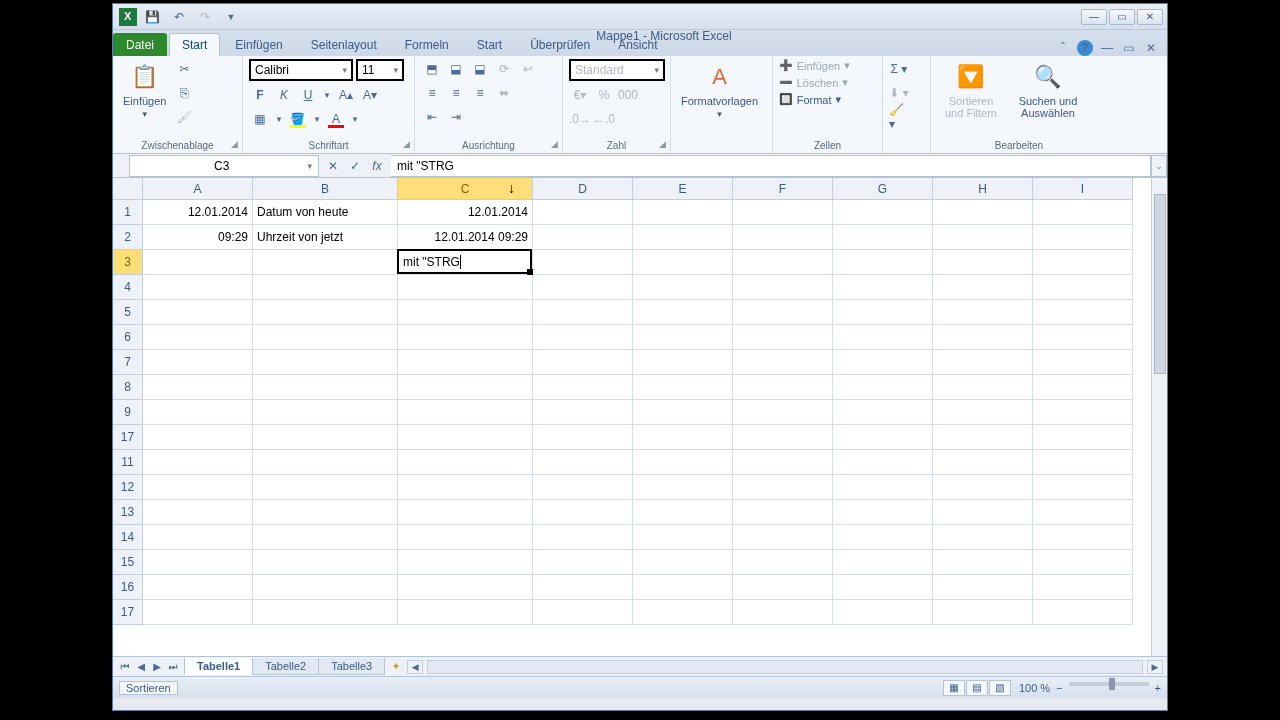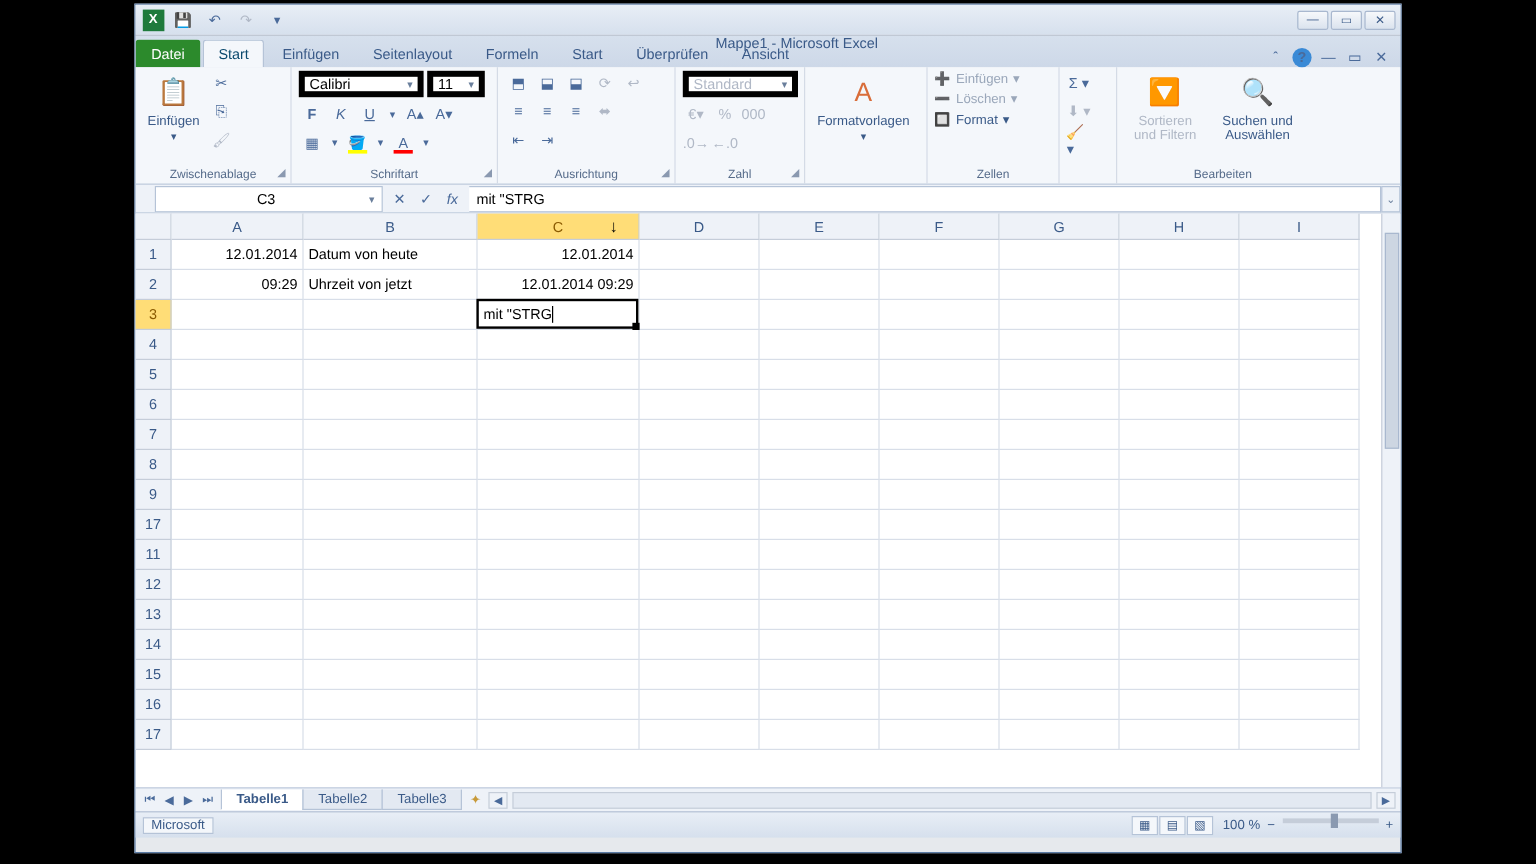--- a/index.html
+++ b/index.html
@@ -25,21 +25,21 @@
 
 .ribbon { height: 98px; background: #f4f7fb; border-bottom: 1px solid #b5c3d7; display: flex; }
 .rgroup { border-right: 1px solid #d4dbe6; padding: 3px 6px 0; display: flex; flex-direction: column; }
 .rgroup .body { flex: 1; display: flex; align-items: flex-start; gap: 4px; }
 .rgroup .label { font-size: 10px; color: #556b8a; text-align: center; padding: 2px 0; position: relative; }
 .rgroup .label .dlg { position: absolute; right: -2px; top: 1px; font-size: 9px; color: #8a99b0; }
 .bigbtn { display: flex; flex-direction: column; align-items: center; gap: 2px; padding: 2px 4px; font-size: 11px; color: #3a5a88; }
 .bigbtn .ico { width: 32px; height: 32px; display: flex; align-items: center; justify-content: center; font-size: 22px; }
 .minicol { display: flex; flex-direction: column; gap: 4px; }
 .minibtn { width: 20px; height: 20px; display: flex; align-items: center; justify-content: center; font-size: 12px; color: #4a6a9a; }
-.combo { height: 22px; border: 5px solid #000000; background: #fff; font-size: 12px; padding: 0 4px; display: flex; align-items: center; justify-content: space-between; gap: 4px; }
+.combo { height: 22px; border: 2px solid #000000; background: #fff; font-size: 12px; padding: 0 4px; display: flex; align-items: center; justify-content: space-between; gap: 4px; }
 .combo .arrow { font-size: 9px; color: #6a7f9c; }
 .row { display: flex; gap: 3px; align-items: center; }
 .fmt-row { display: flex; gap: 2px; }
 .fmt-row span { width: 22px; height: 20px; display: flex; align-items: center; justify-content: center; font-size: 12px; color: #4a6a9a; border: 1px solid transparent; }
 .disabled { color: #b0b8c6 !important; }
 .textline { font-size: 11px; color: #9aa7ba; display: flex; align-items: center; gap: 4px; }
 
 .formulabar { height: 24px; background: #eef2f8; border-bottom: 1px solid #b5c3d7; display: flex; align-items: center; padding-left: 12px; }
 .namebox { width: 190px; height: 22px; border: 1px solid #b5c3d7; background: #fff; margin-left: 4px; display: flex; align-items: center; justify-content: space-between; padding: 0 6px; font-size: 12px; }
 .namebox span:first-child { flex:1; text-align:center; }
@@ -480,21 +480,21 @@
     <div class="sheet inactive">Tabelle3</div>
     <div class="newsheet">✦</div>
     <div class="hscroll">
       <div class="btn">◀</div>
         <div class="track"></div>
         <div class="btn">▶</div>
     </div>
   </div>
 
   <div class="statusbar">
-    <div class="mode">Microsoft</div>
+    <div class="mode">Sortieren</div>
     <div class="spacer"></div>
     <div class="viewbtns">
       <span>▦</span>
       <span>▤</span>
       <span>▧</span>
     </div>
     <div class="zoom">
       <span>100 %</span>
       <span>−</span>
       <div class="slider"></div>

